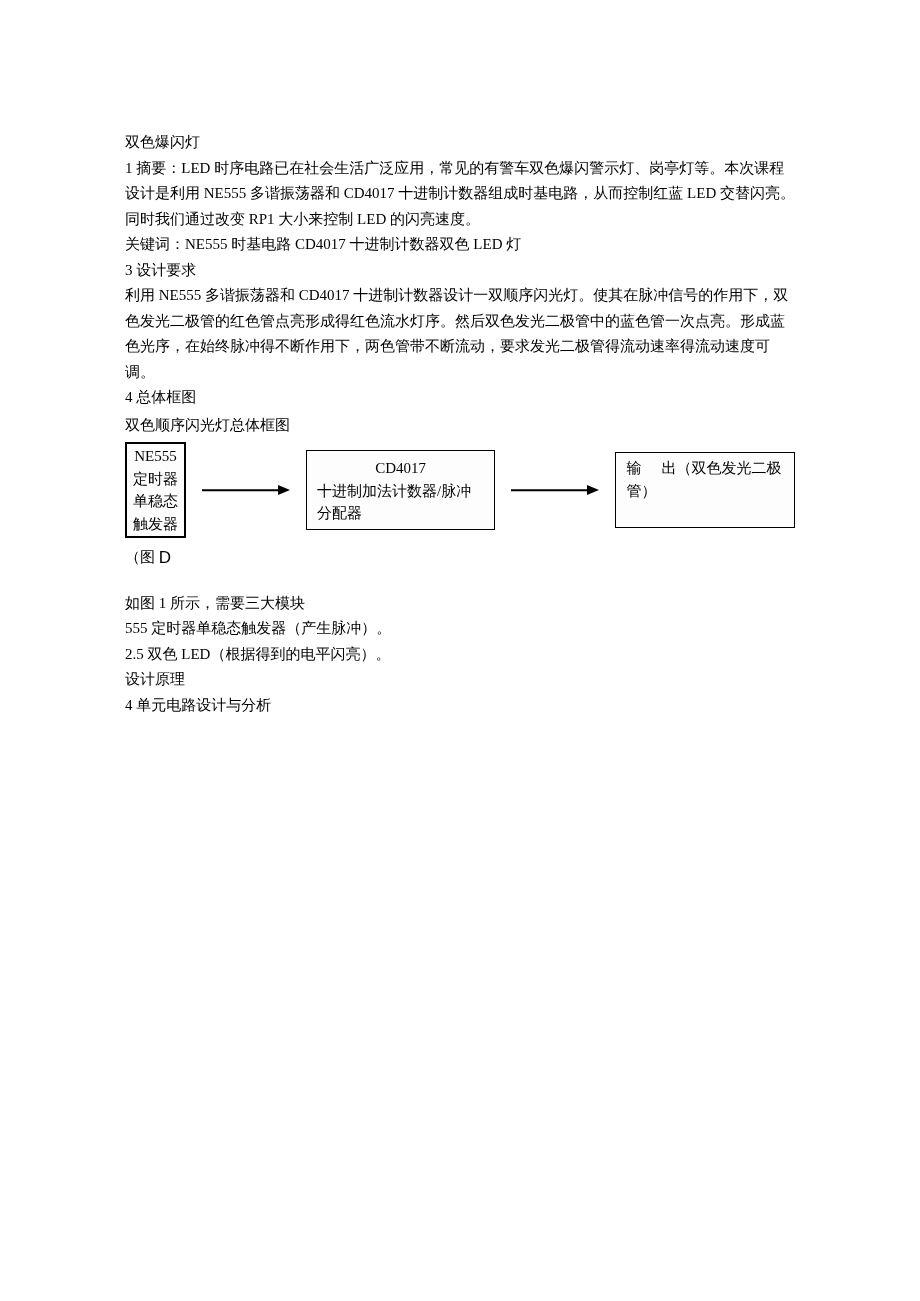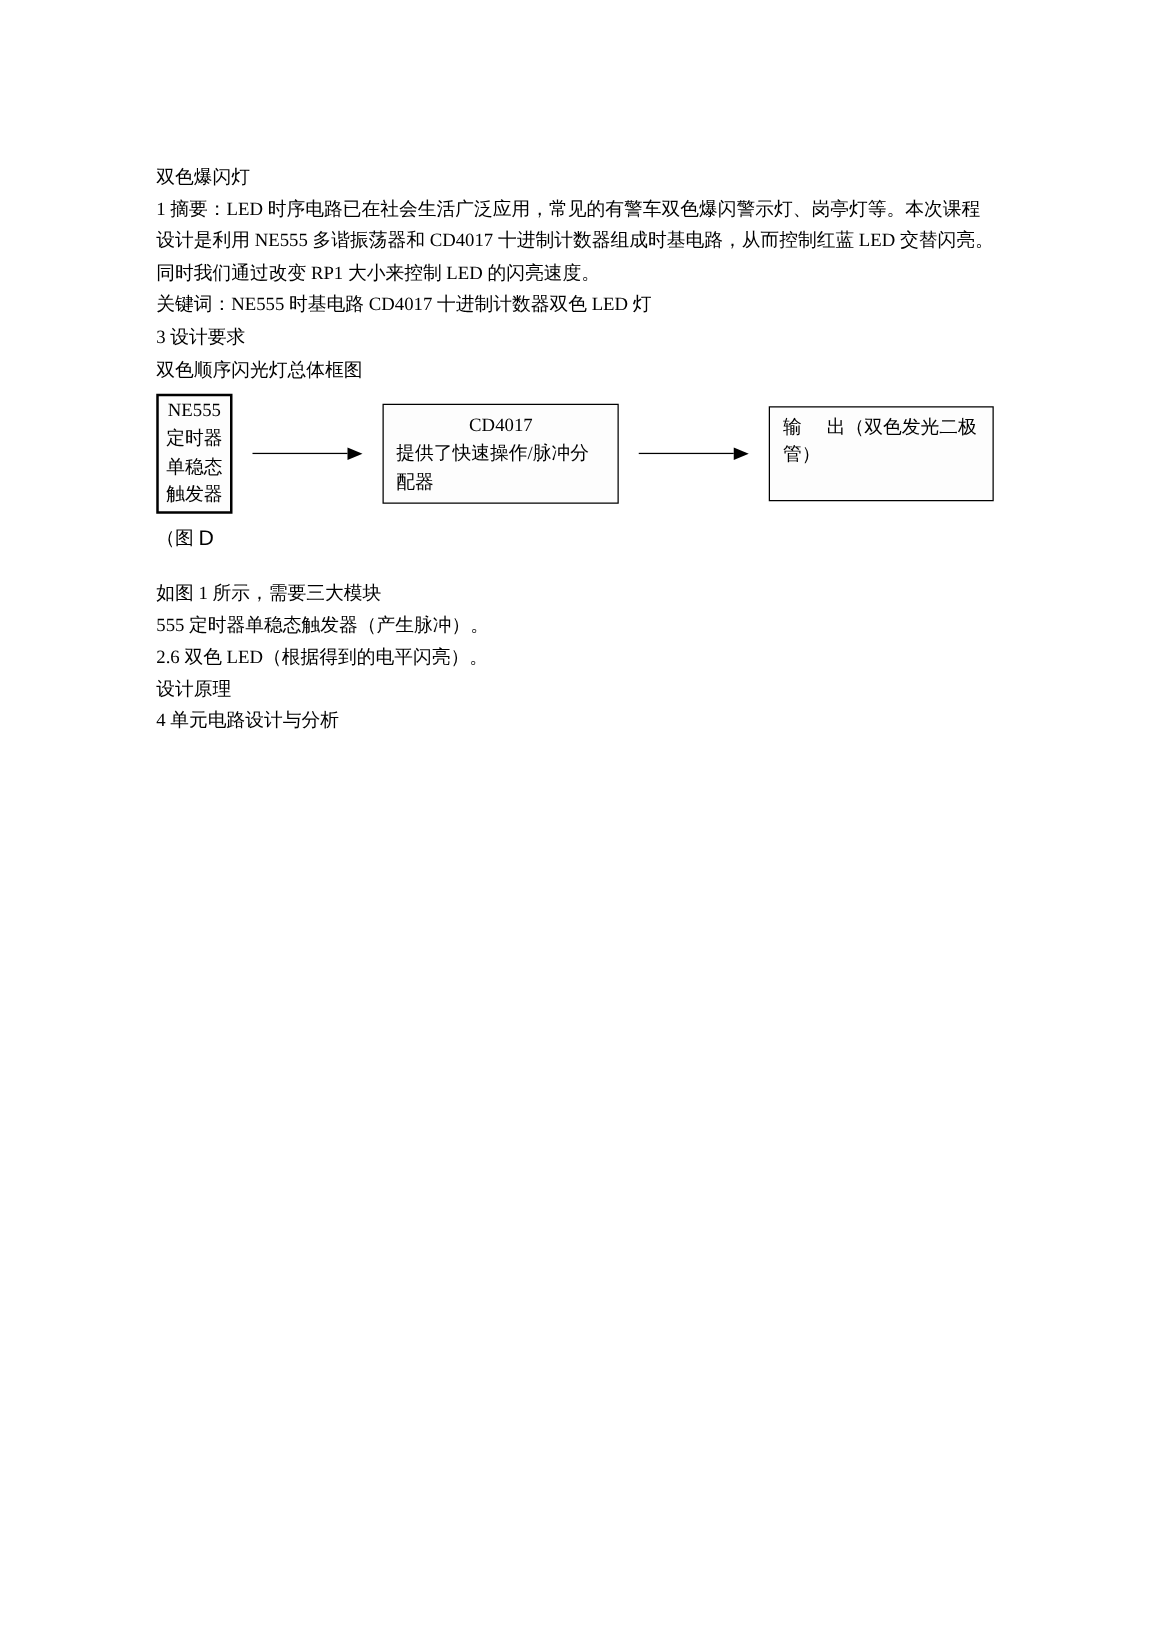--- a/index.html
+++ b/index.html
@@ -110,40 +110,42 @@
 </style>
 </head>
 <body>
 
 <div class="page">
 
   <p class="para">双色爆闪灯</p>
   <p class="para">1 摘要：LED 时序电路已在社会生活广泛应用，常见的有警车双色爆闪警示灯、岗亭灯等。本次课程设计是利用 NE555 多谐振荡器和 CD4017 十进制计数器组成时基电路，从而控制红蓝 LED 交替闪亮。同时我们通过改变 RP1 大小来控制 LED 的闪亮速度。</p>
   <p class="para">关键词：NE555 时基电路 CD4017 十进制计数器双色 LED 灯</p>
   <p class="para">3 设计要求</p>
+  <p class="para">利用 NE555 多谐振荡器和 CD4017 十进制计数器设计一双顺序闪光灯。使其在脉冲信号的作用下，双色发光二极管的红色管点亮形成得红色流水灯序。然后双色发光二极管中的蓝色管一次点亮。形成蓝色光序，在始终脉冲得不断作用下，两色管带不断流动，要求发光二极管得流动速率得流动速度可调。</p>
+  <p class="para">4 总体框图</p>
   <p class="para diagram-title">双色顺序闪光灯总体框图</p>
 
   <div class="diagram-wrap">
     <div class="diagram-row">
 
       <div class="box box1">
         <span>NE555</span>
         <span>定时器</span>
         <span>单稳态</span>
         <span>触发器</span>
       </div>
 
       <div class="arrow" style="width:88px;">
         <div class="arrow-line"></div>
         <div class="arrow-head"></div>
       </div>
 
       <div class="box box2">
         <span class="t1">CD4017</span>
-        <span class="t2">提供了快速操作/脉冲分配器</span>
+        <span class="t2">十进制加法计数器/脉冲分配器</span>
       </div>
 
       <div class="arrow" style="width:88px;">
         <div class="arrow-line"></div>
         <div class="arrow-head"></div>
       </div>
 
       <div class="box box3">
         <span class="t1">输</span><span class="gap"></span><span class="t1">出（双色发光二极管）</span>
       </div>
@@ -152,17 +154,17 @@
   </div>
 
   <p class="para caption">
     <span>（图 </span><span class="d">D</span>
   </p>
 
   <div class="spacer"></div>
 
   <p class="para">如图 1 所示，需要三大模块</p>
   <p class="para">555 定时器单稳态触发器（产生脉冲）。</p>
-  <p class="para">2.6 双色 LED（根据得到的电平闪亮）。</p>
+  <p class="para">2.5 双色 LED（根据得到的电平闪亮）。</p>
   <p class="para">设计原理</p>
   <p class="para">4 单元电路设计与分析</p>
 
 </div>
 
 </body></html>

